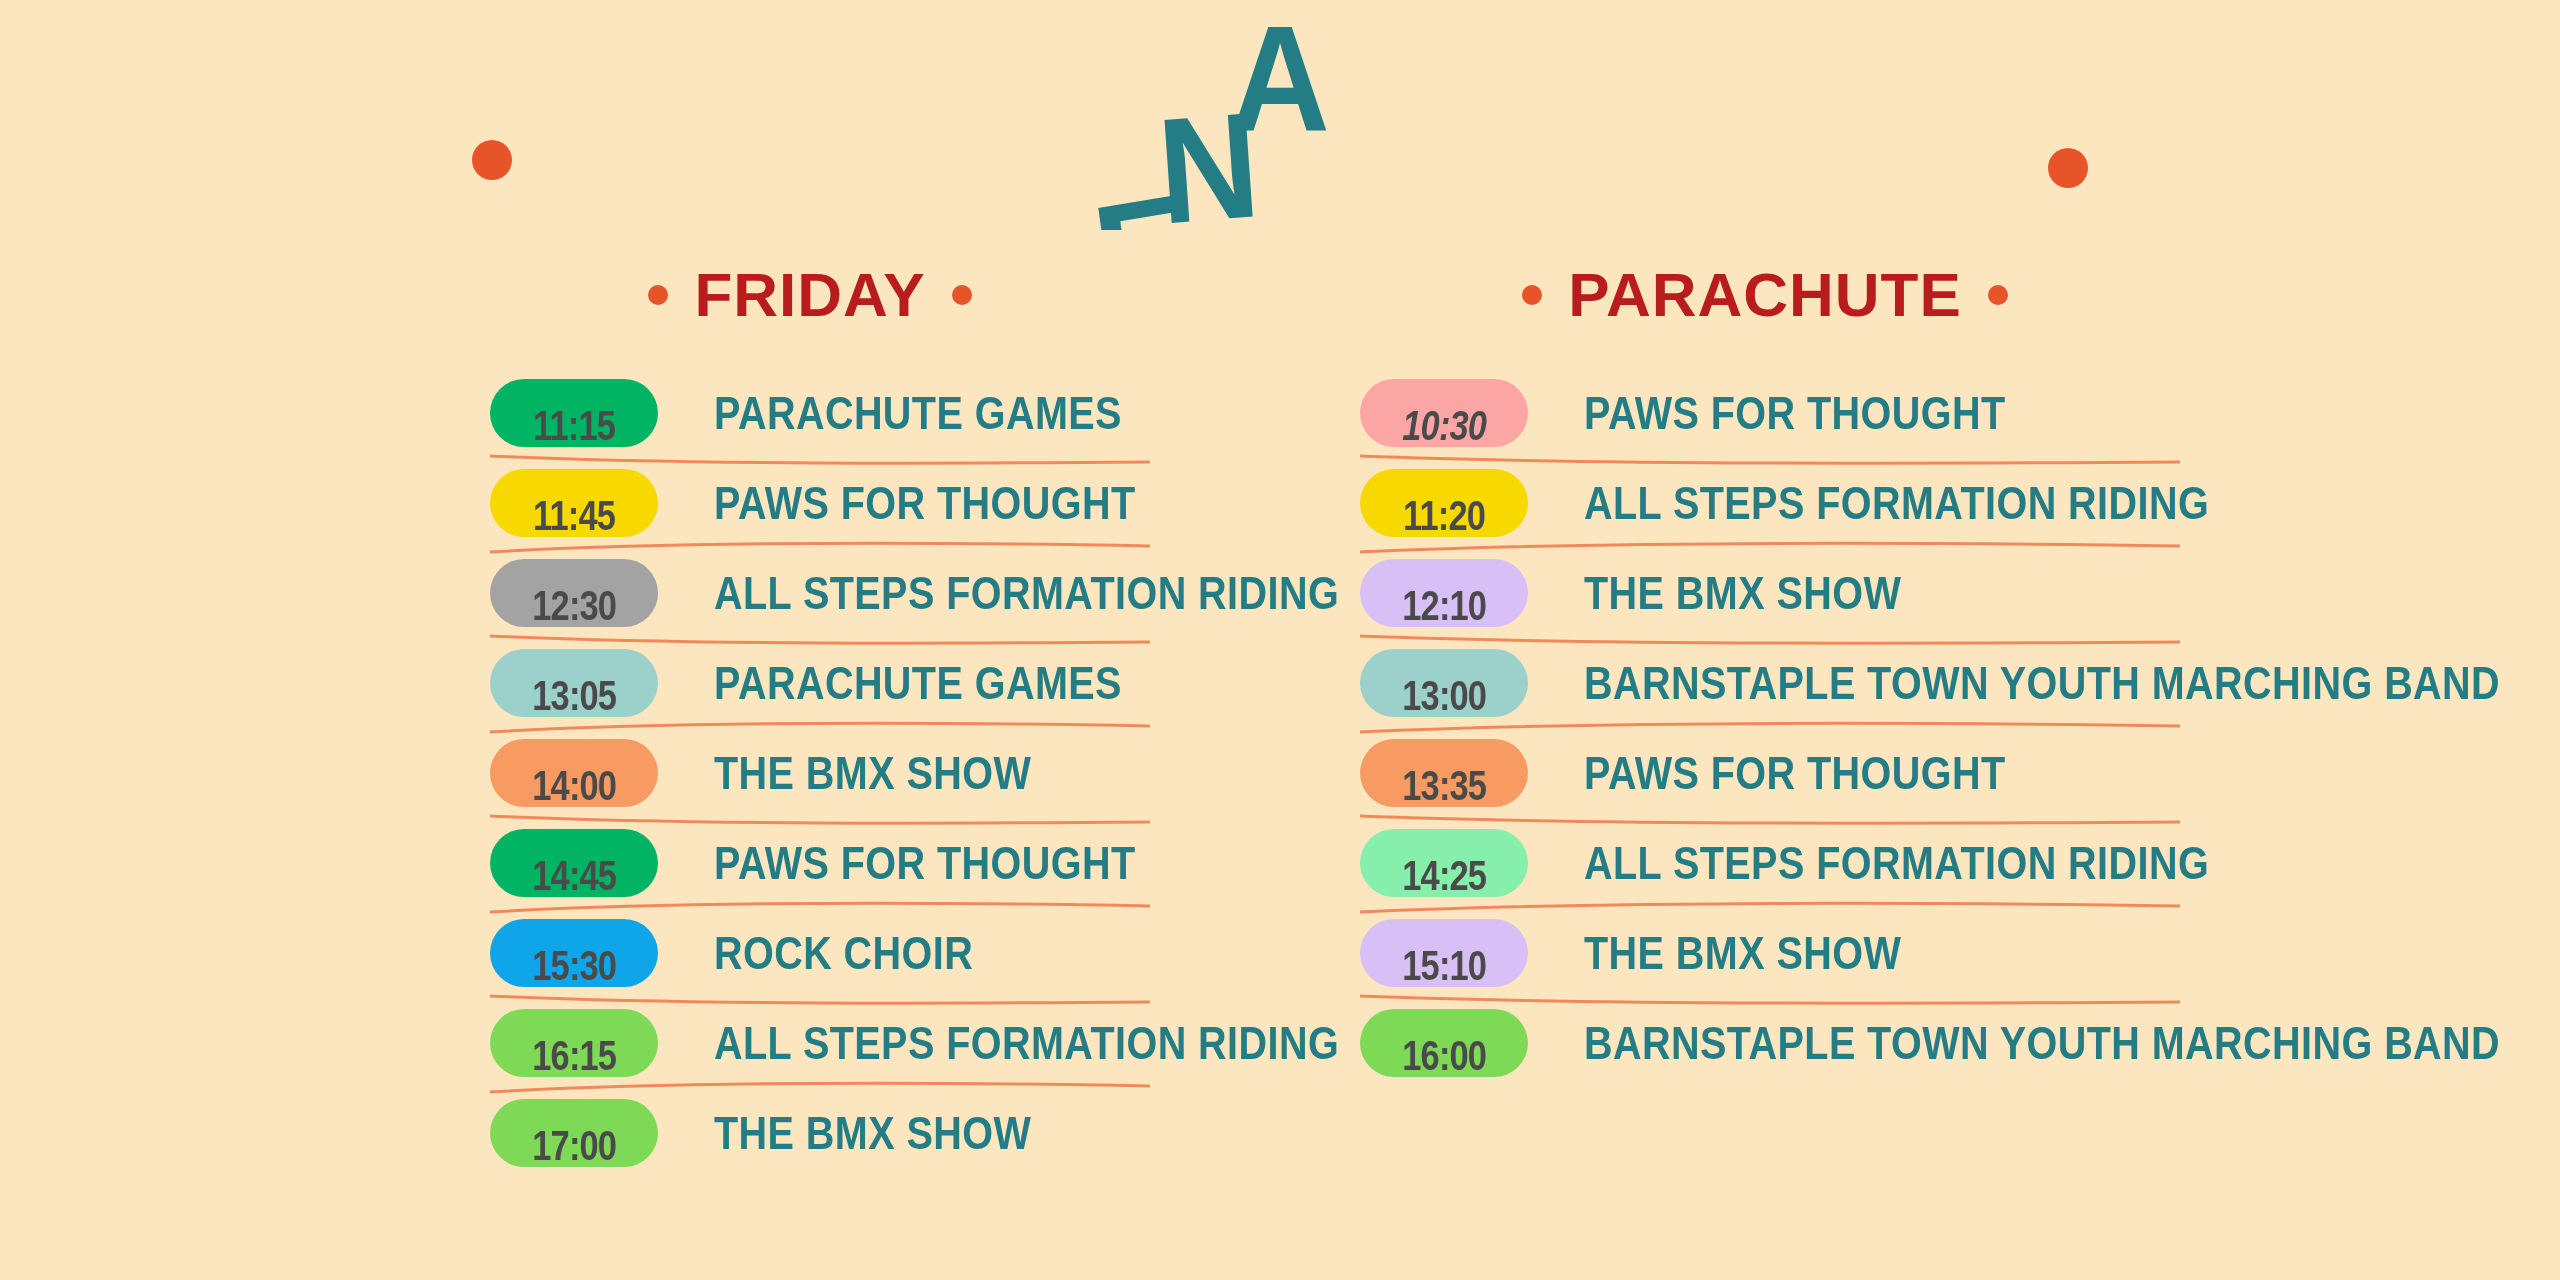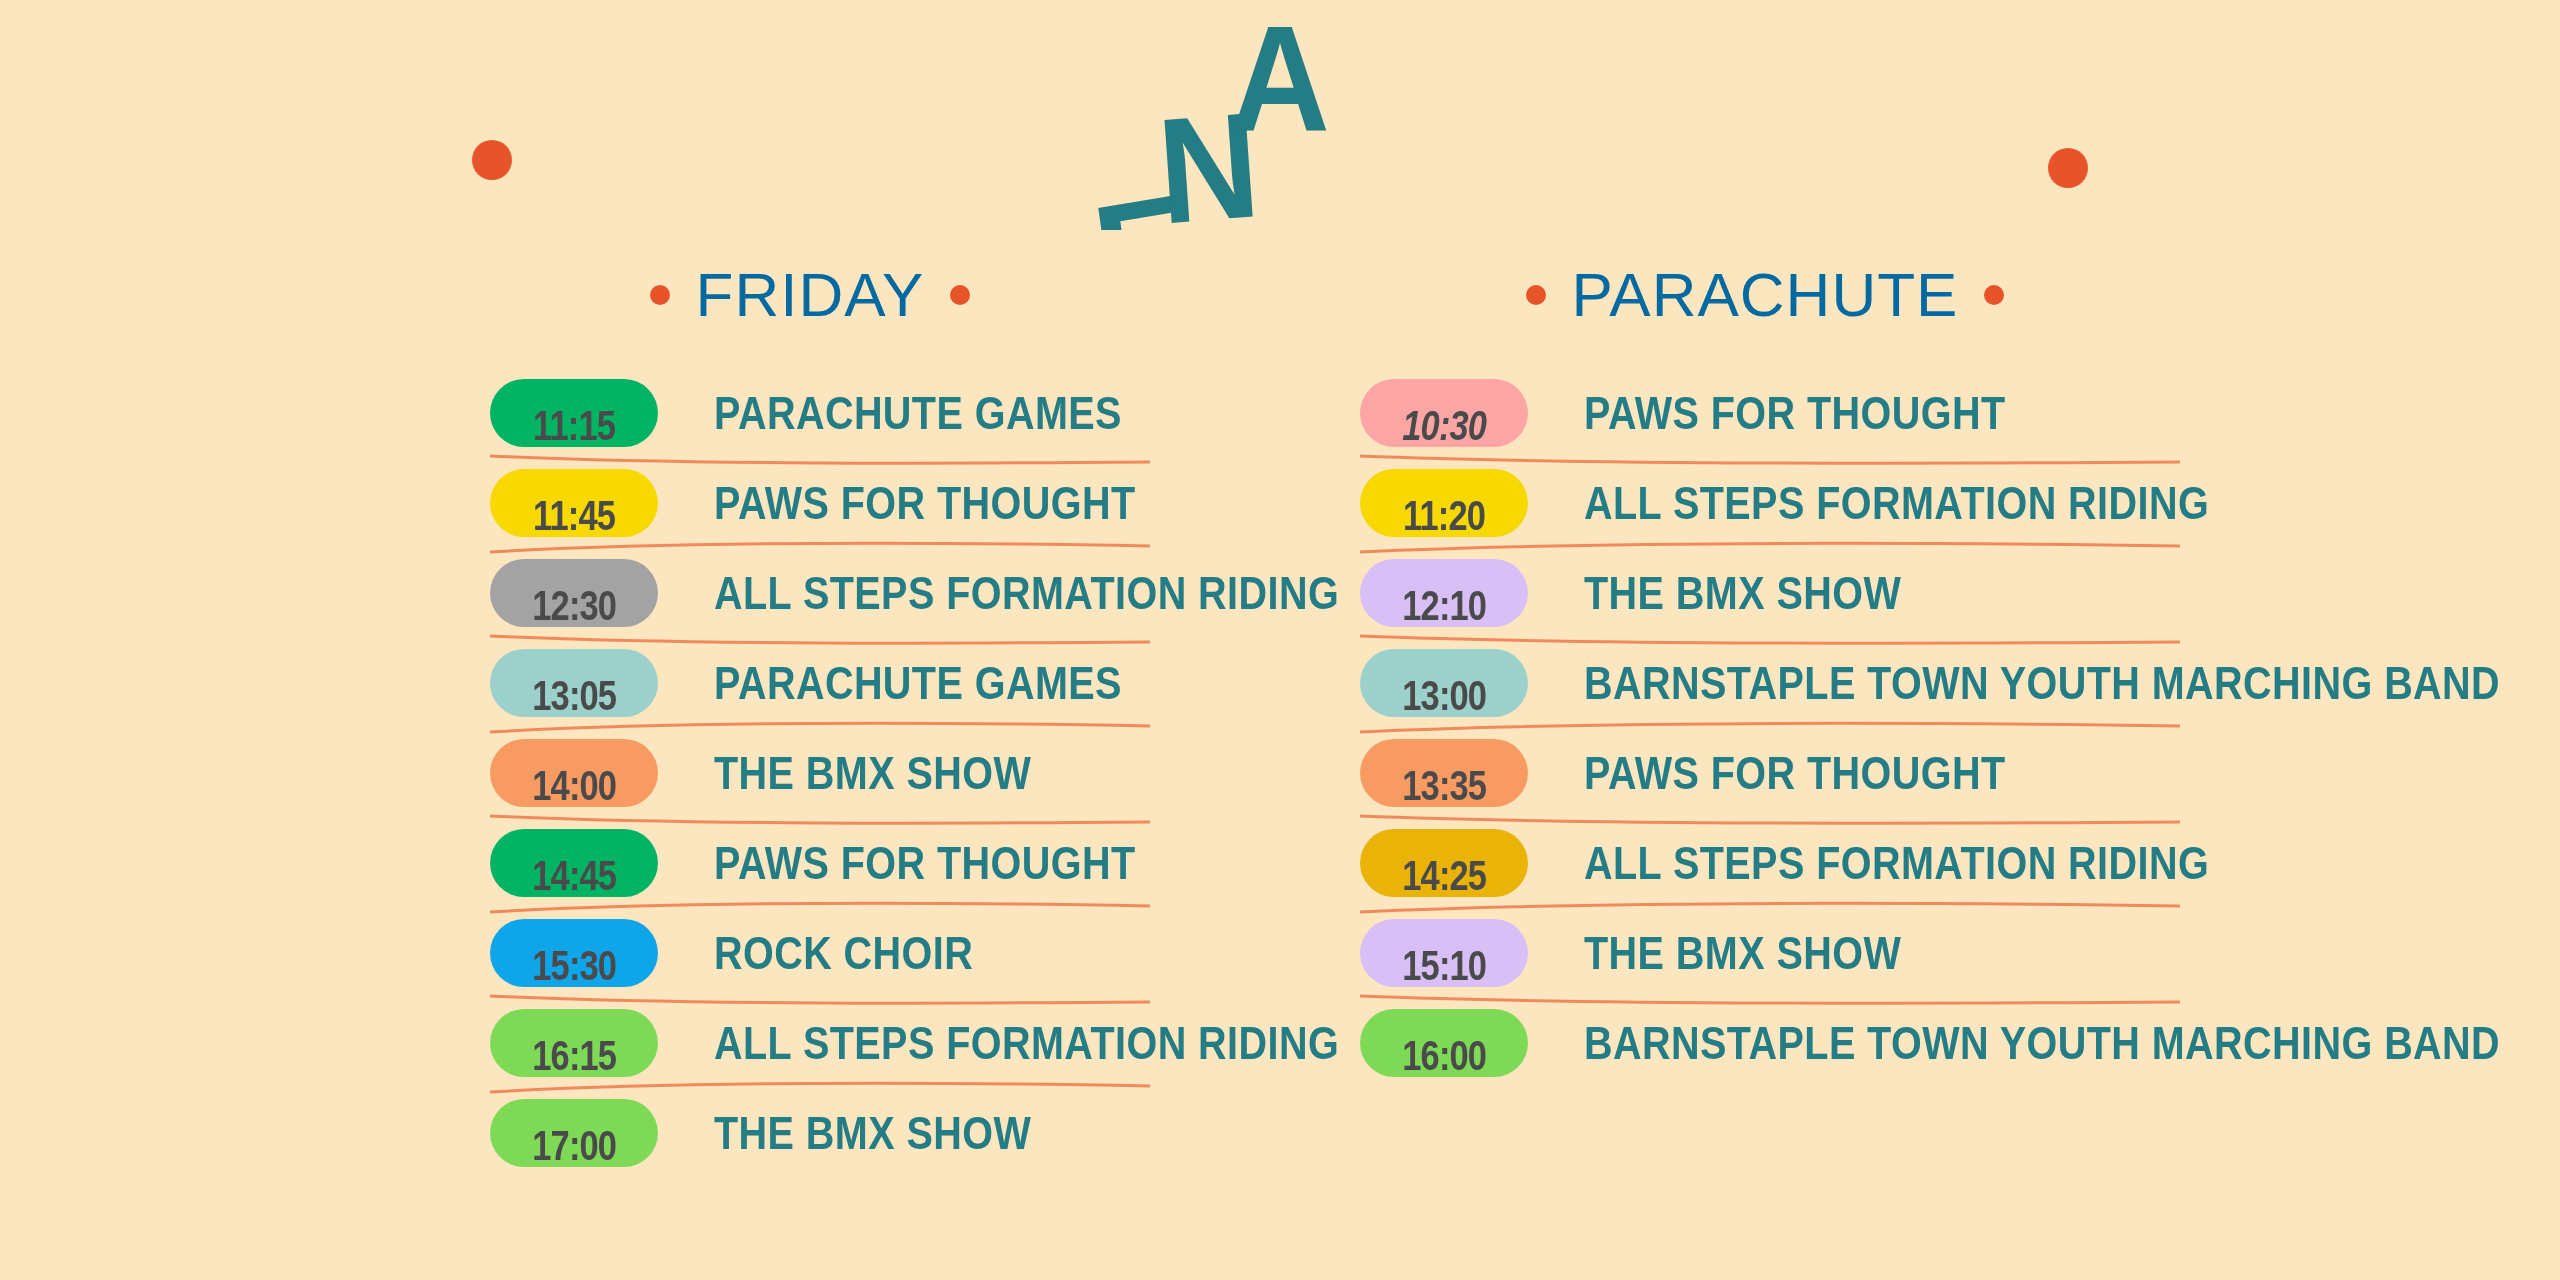--- a/index.html
+++ b/index.html
@@ -59,23 +59,23 @@
     justify-content: center;
     gap: 26px;
     height: 90px;
     margin: 0;
     padding: 0;
   }
   #column-friday .day-heading { justify-content: center; transform: translateX(-10px); }
   #column-saturday .day-heading { justify-content: center; transform: translateX(-5px); }
 
   .day-heading-label {
-    color: #0369a1;
+    color: #b91c1c;
     font-size: 62px;
-    font-weight: normal;
+    font-weight: bold;
     letter-spacing: 1px;
     line-height: 1;
     white-space: nowrap;
   }
   .heading-dot {
     width: 20px;
     height: 20px;
     border-radius: 50%;
     background: #E8542A;
     flex: 0 0 auto;
@@ -331,21 +331,21 @@
             <span class="time-text">13:35</span>
           </div>
           <span class="event-title">PAWS FOR THOUGHT</span>
         </div>
         <div class="divider-slot">
           <svg class="divider" viewBox="0 0 760 18" preserveAspectRatio="none">
             <path d="M 0 7 C 228 16, 532 14.600000000000001, 760 13"></path>
           </svg>
         </div>
         <div class="schedule-row">
-          <div class="time-pill" style="background: #eab308;">
+          <div class="time-pill" style="background: #86efac;">
             <span class="time-text">14:25</span>
           </div>
           <span class="event-title">ALL STEPS FORMATION RIDING</span>
         </div>
         <div class="divider-slot">
           <svg class="divider" viewBox="0 0 760 18" preserveAspectRatio="none">
             <path d="M 0 13 C 228 2, 532 3.3999999999999995, 760 7"></path>
           </svg>
         </div>
         <div class="schedule-row">

